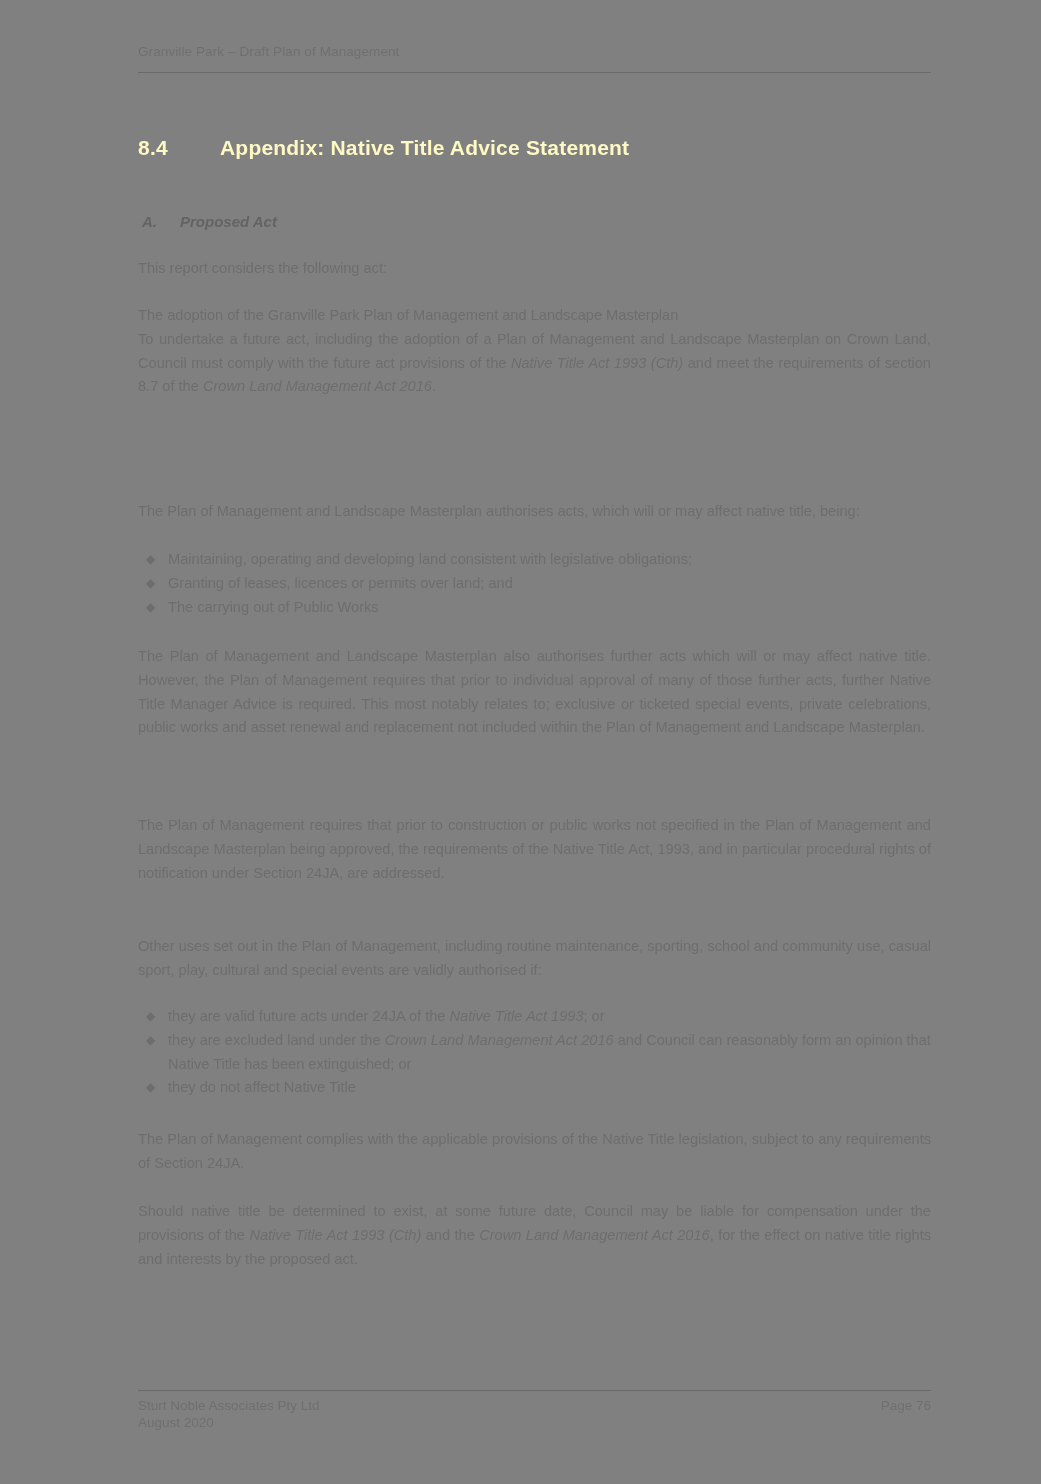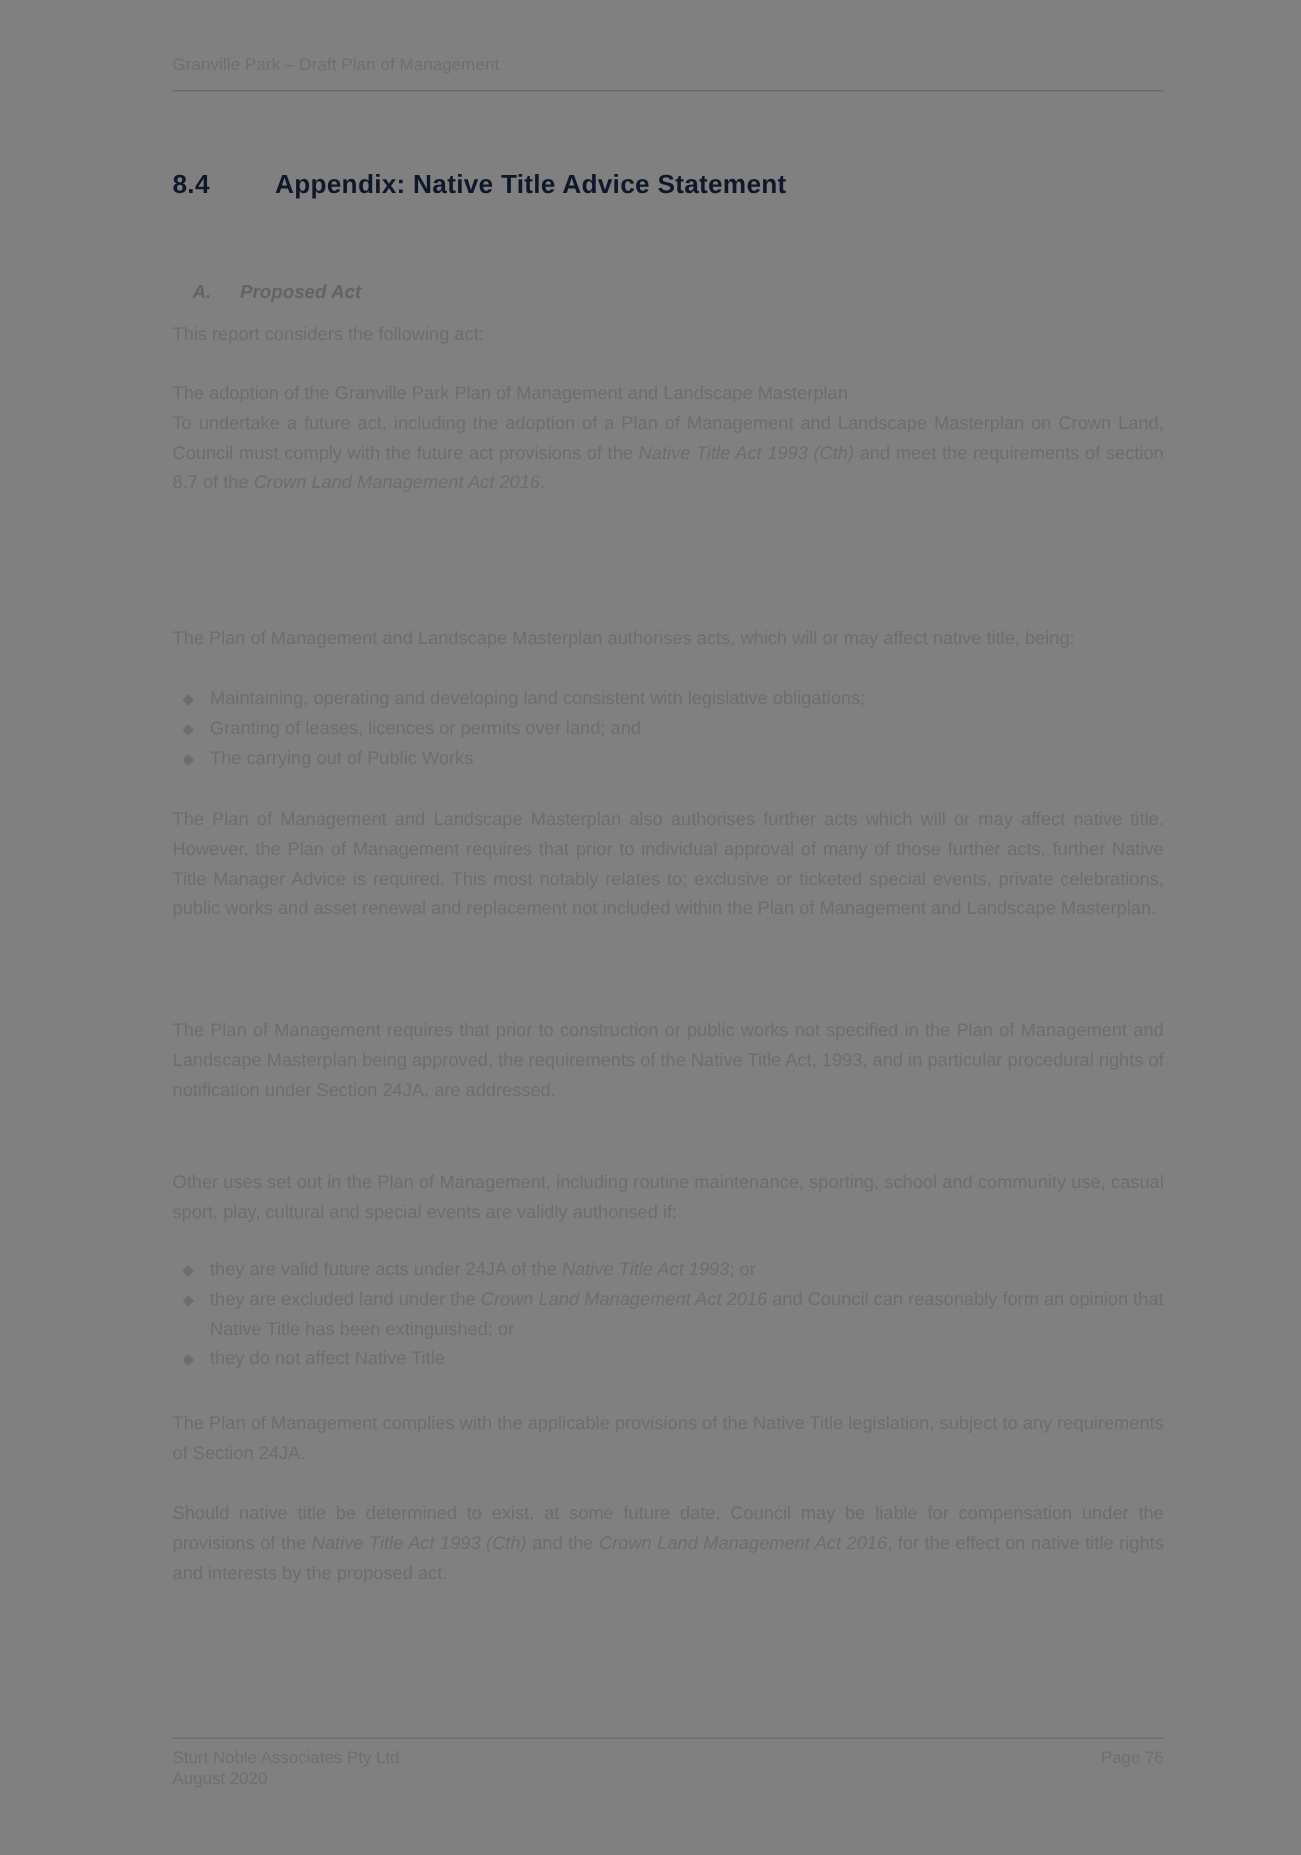--- a/index.html
+++ b/index.html
@@ -67,33 +67,33 @@
     margin-top: 2px;
   }
   
   .h2 {
     position: absolute;
     left: 138px;
     top: 136px;
     width: 793px;
     font-size: 21px;
     font-weight: bold;
-    color: #0f172a;
+    color: #fef9c3;
     letter-spacing: 0.2px;
   }
   .h2 .num {
     display: inline-block;
     width: 82px;
   }
   .sec-head {
     font-size: 15px;
     font-weight: bold;
     font-style: italic;
     color: #636363;
-    margin: 16px;
+    margin: 4px;
   }
   .sec-head .letter {
     display: inline-block;
     width: 38px;
   }
   
   .body-block {
     position: absolute;
     left: 138px;
     width: 793px;

